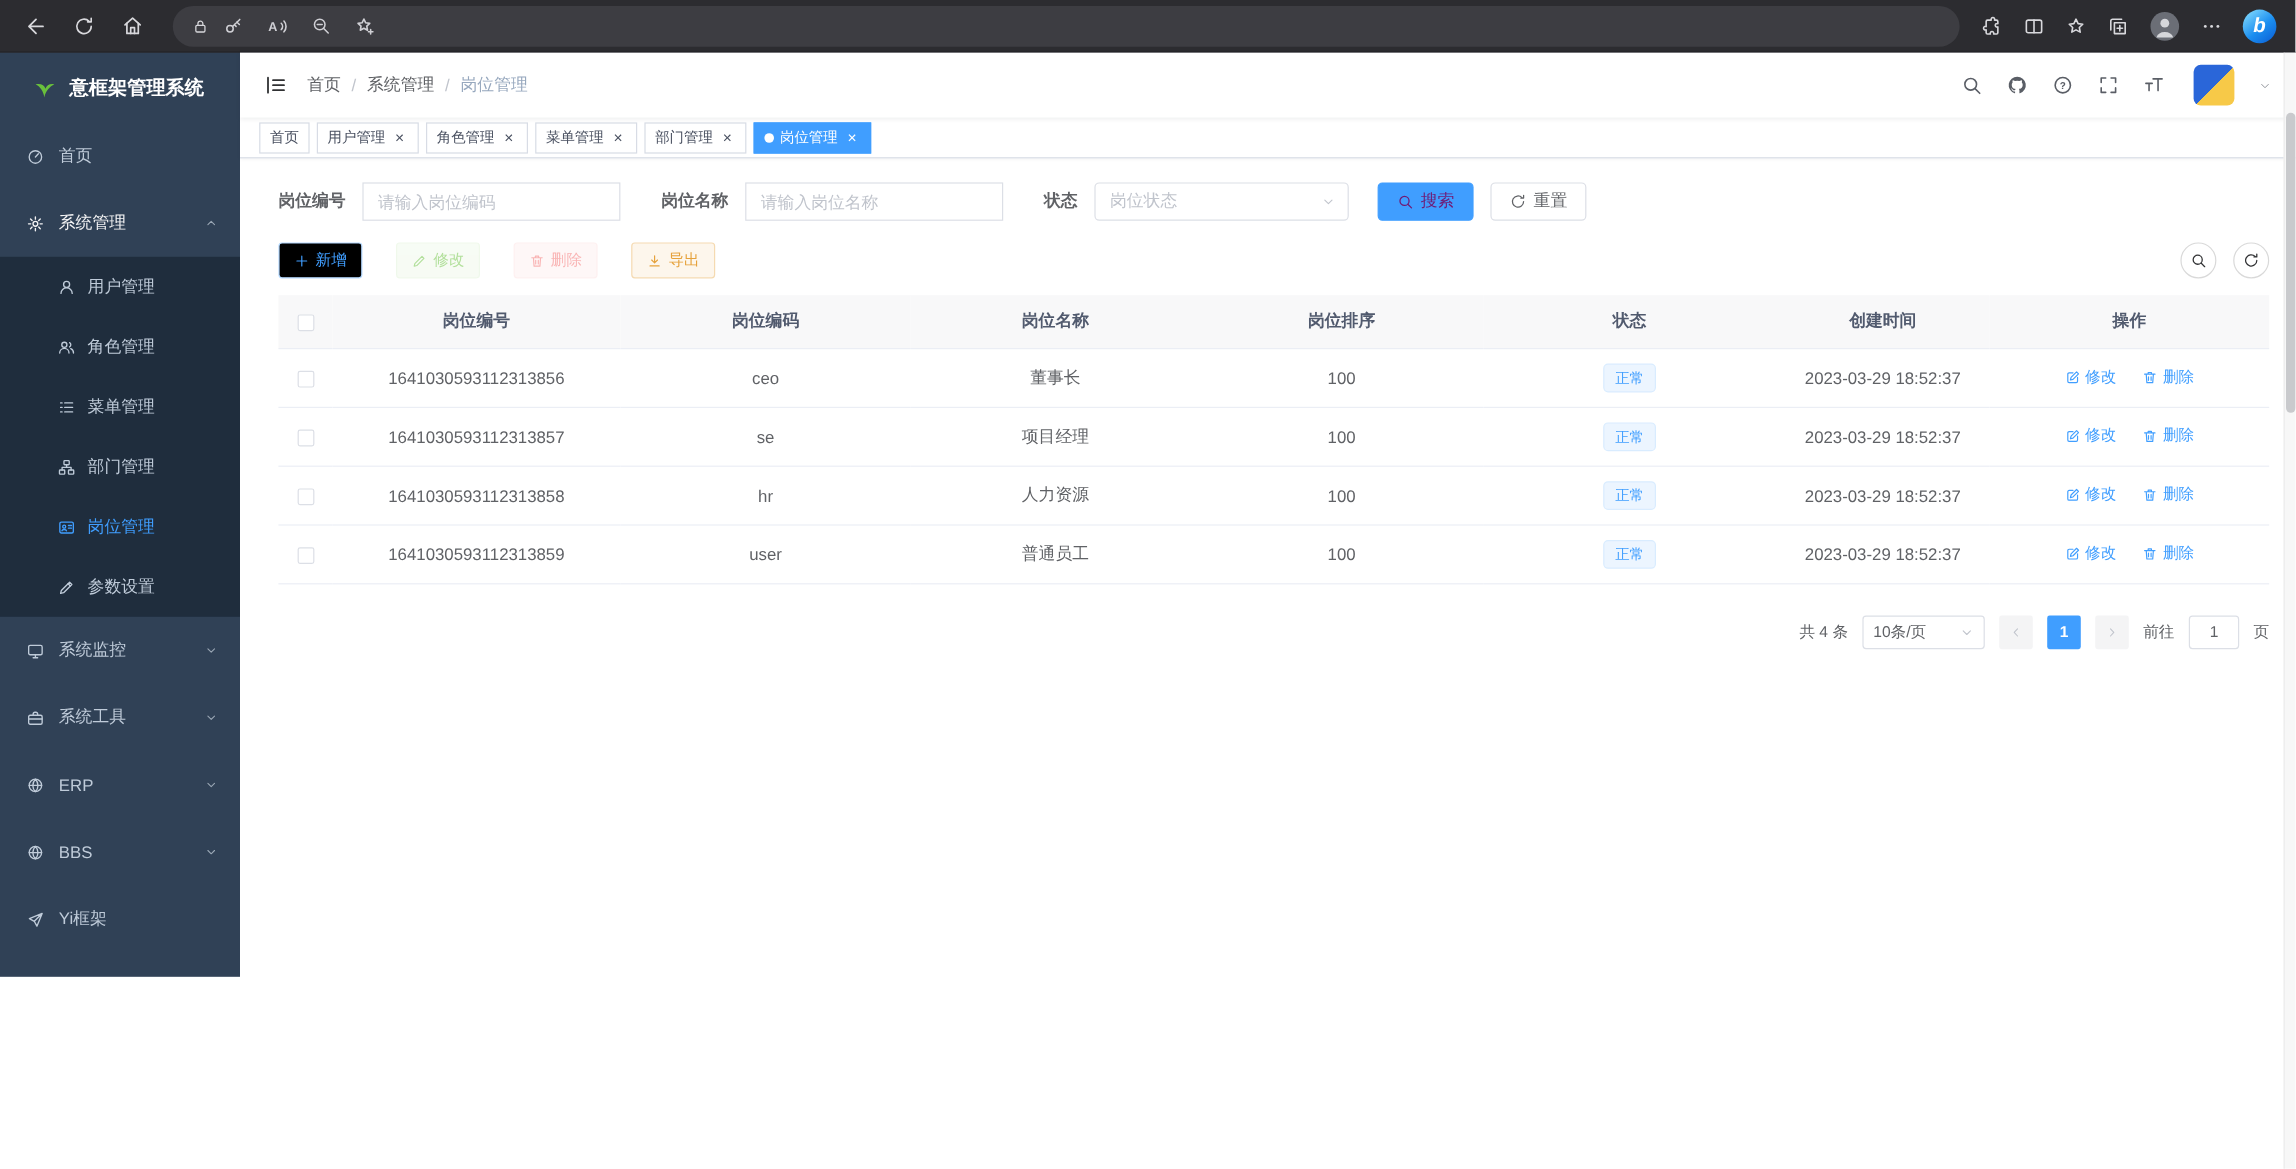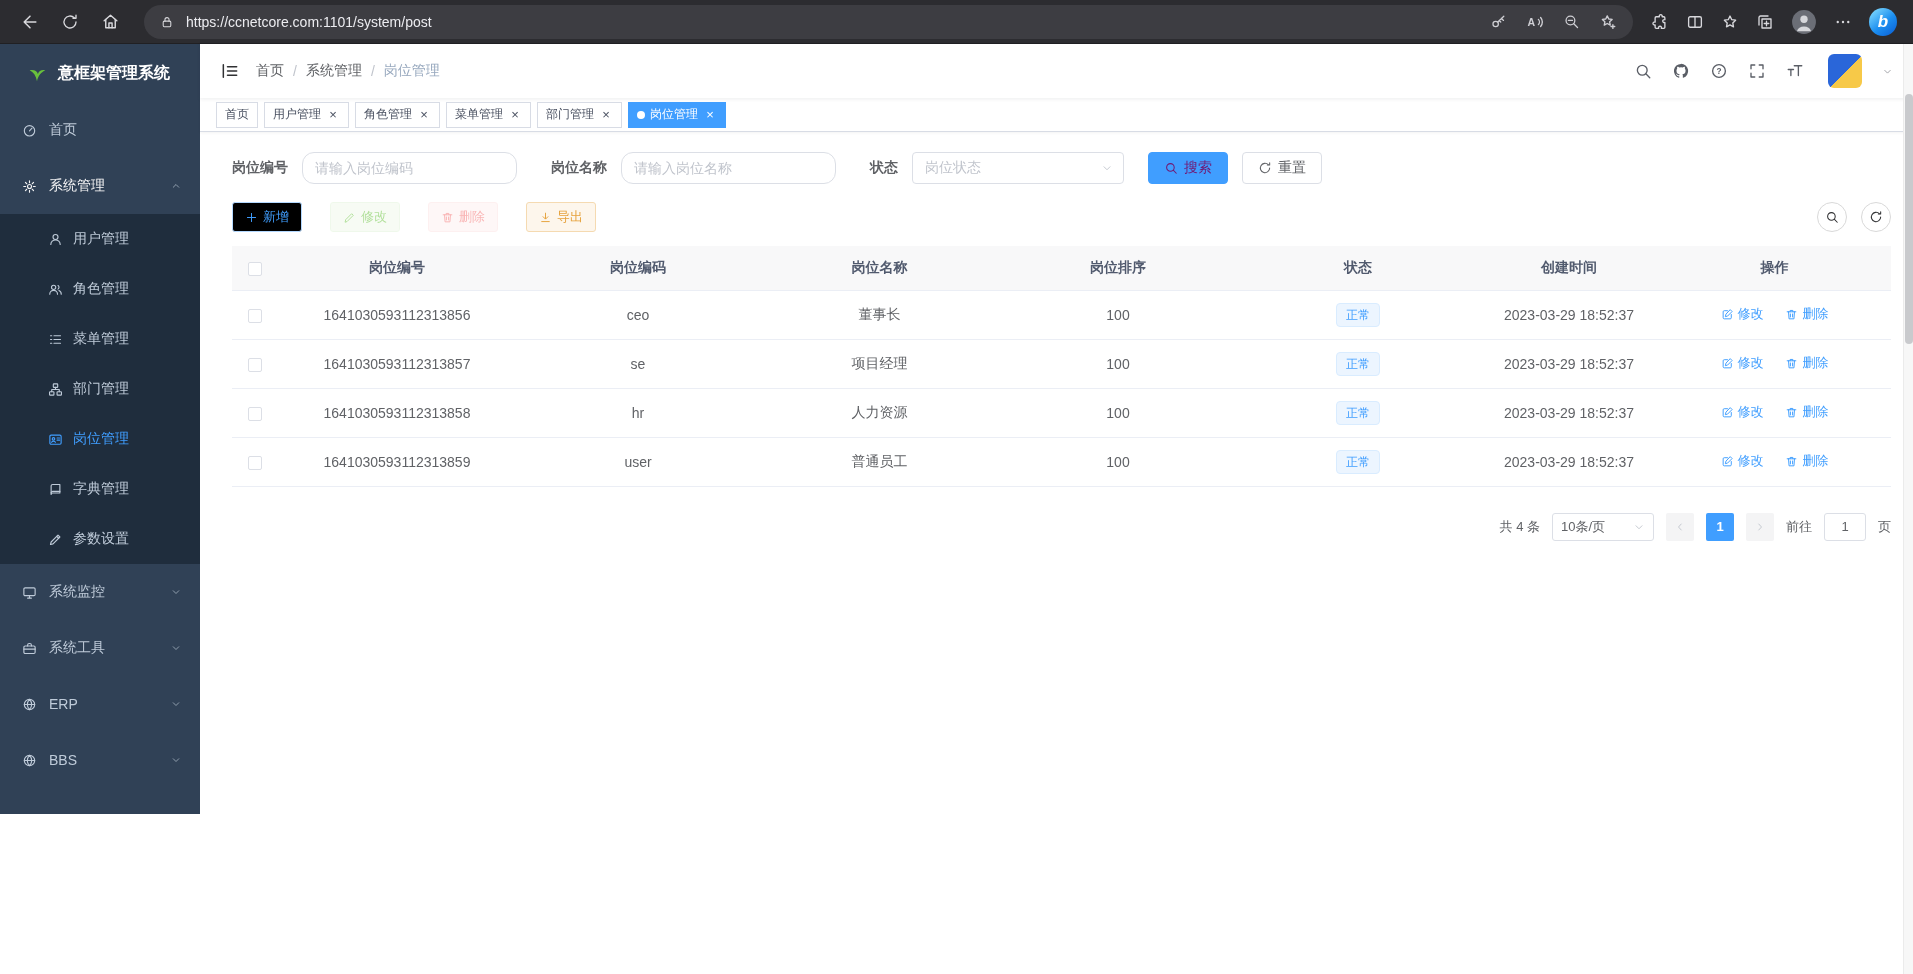--- a/index.html
+++ b/index.html
@@ -46,21 +46,21 @@
   .tag{height:26px;display:inline-flex;align-items:center;gap:5px;padding:0 8px;border:1px solid #d8dce5;background:#fff;color:#495060;font-size:12px;cursor:pointer;white-space:nowrap}
   .tag .x{font-size:13px;width:14px;text-align:center;line-height:14px}
   .tag.active{background:#409eff;border-color:#409eff;color:#fff}
   .tag .dot{width:8px;height:8px;border-radius:50%;background:#fff;display:inline-block}
 
   
   .content{flex:1;padding:20px 22px 0 32px;background:#fff;overflow:hidden}
   .filters{display:flex;align-items:center;margin:0 0 18px}
   .fgroup{display:flex;align-items:center;margin-right:34px}
   .flabel{font-size:14px;font-weight:700;color:#606266;margin-right:14px;white-space:nowrap}
-  .inp{width:215px;height:32px;border:1px solid #dcdfe6;border-radius:12px;padding:0 12px;font-size:14px;color:#606266;outline:none;font-family:inherit;background:#fff}
+  .inp{width:215px;height:32px;border:1px solid #dcdfe6;border-radius:0;padding:0 12px;font-size:14px;color:#606266;outline:none;font-family:inherit;background:#fff}
   .inp::placeholder{color:#c0c4cc}
   .sel{width:212px;height:32px;border:1px solid #dcdfe6;border-radius:4px;padding:0 10px 0 12px;display:flex;align-items:center;justify-content:space-between;color:#c0c4cc;font-size:14px;cursor:pointer;background:#fff}
   .selcaret{width:12px;height:12px;color:#c0c4cc}
   .btns{display:flex;gap:14px;margin-left:24px}
   .btn{height:32px;border-radius:4px;display:inline-flex;align-items:center;gap:6px;padding:0 15px;font-size:14px;cursor:pointer;border:1px solid transparent;white-space:nowrap}
   .btn-primary{background:#409eff;color:#701a75;border-color:#409eff}
   .btn-plain{background:#fff;color:#606266;border-color:#dcdfe6}
 
   .actionbar{display:flex;align-items:center;margin:4px 0 14px}
   .abtn{height:30px;border-radius:3px;display:inline-flex;align-items:center;gap:5px;padding:0 12px;font-size:13px;cursor:pointer;border:1px solid;white-space:nowrap}
@@ -109,21 +109,20 @@
         <path d="M6 9.5V20h12V9.5"></path>
         <path d="M10 20v-6h4v6"></path>
       </svg>
     </span>
 
   <div class="pill">
     <svg class="ic" width="14" height="14" viewBox="0 0 24 24">
         <rect x="5.5" y="10.5" width="13" height="9.5" rx="1.8"></rect>
         <path d="M8.5 10.5V8a3.5 3.5 0 0 1 7 0v2.5"></path>
       </svg>
-    <span class="url">https://ccnetcore.com:1101/system/post</span>
     <span class="pill-icons">
       <svg class="ic" width="17" height="17" viewBox="0 0 24 24">
           <circle cx="8" cy="15.5" r="3.8"></circle>
           <path d="M11 12.8L19.5 4.5M16 7.5l3 3M13 10.5l2.2 2.2"></path>
         </svg>
       <svg class="ic" width="18" height="18" viewBox="0 0 24 24">
           <text x="2" y="17" font-size="14" font-weight="bold" fill="currentColor" stroke="none">A</text>
           <path d="M16.5 8.5a5 5 0 0 1 0 7M19.5 6a9 9 0 0 1 0 12"></path>
         </svg>
       <svg class="ic" width="17" height="17" viewBox="0 0 24 24">
@@ -230,27 +229,20 @@
       <div class="s-item active">
         <svg class="ic i15" viewBox="0 0 24 24">
             <rect x="3" y="5" width="18" height="14.5" rx="2"></rect>
             <circle cx="8.8" cy="11" r="2"></circle>
             <path d="M5.8 16.5c.6-2.2 5.4-2.2 6 0M14.5 9.5h4M14.5 13h4"></path>
           </svg>
         <span>岗位管理</span>
       </div>
       <div class="s-item">
         <svg class="ic i15" viewBox="0 0 24 24">
-            <path d="M5 6.5A2.5 2.5 0 0 1 7.5 4H19v13.5H7.5A2.5 2.5 0 0 0 5 20z"></path>
-            <path d="M5 17.5A2.5 2.5 0 0 1 7.5 15H19"></path>
-          </svg>
-        <span>字典管理</span>
-      </div>
-      <div class="s-item">
-        <svg class="ic i15" viewBox="0 0 24 24">
             <path d="M4 20l1-4L16 5l3 3L8 19z"></path>
             <path d="M14 7l3 3"></path>
           </svg>
         <span>参数设置</span>
       </div>
     </div>
 
     <div class="m-item">
       <svg class="ic i15" viewBox="0 0 24 24">
           <rect x="3" y="4.5" width="18" height="12.5" rx="2"></rect>
@@ -283,20 +275,26 @@
     </div>
     <div class="m-item">
       <svg class="ic i15" viewBox="0 0 24 24">
           <circle cx="12" cy="12" r="8.3"></circle>
           <path d="M3.7 12h16.6M12 3.7c-4.6 4.8-4.6 11.8 0 16.6 4.6-4.8 4.6-11.8 0-16.6z"></path>
         </svg>
       <span>BBS</span>
       <svg class="ic chev" viewBox="0 0 24 24">
           <path d="M6.5 9.5L12 15l5.5-5.5"></path>
         </svg>
+    </div>
+    <div class="m-item">
+      <svg class="ic i15" viewBox="0 0 24 24">
+          <path d="M21 3.5L10.5 14M21 3.5L14 20.5l-3.5-6.5L4 10.5z"></path>
+        </svg>
+      <span>Yi框架</span>
     </div>
   </aside>
 
   <main class="main">
 
     <div class="navbar">
       <svg class="ic fold" viewBox="0 0 24 24">
           <path d="M4 4.5v15M9 7h11M9 12h11M9 17h11"></path>
         </svg>
       <div class="bc">

